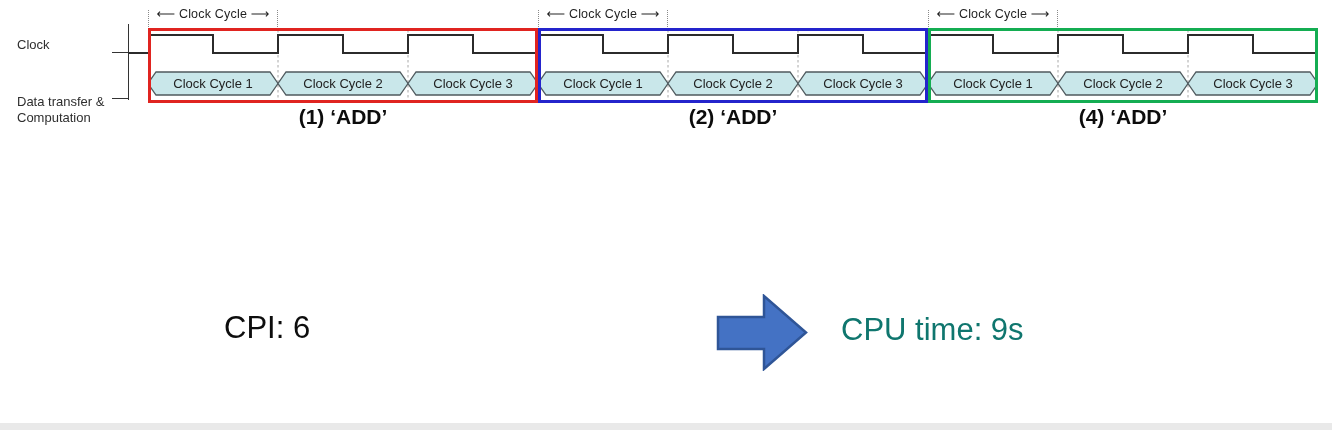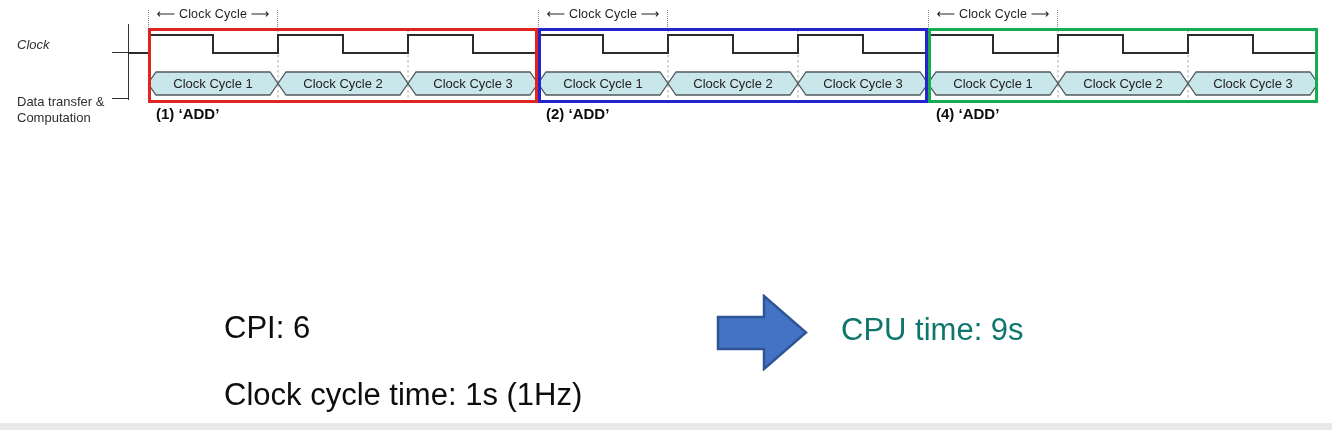--- a/index.html
+++ b/index.html
@@ -2,21 +2,21 @@
 <html><head>
 <meta charset="utf-8">
 <style>
   html,body{margin:0;padding:0;background:#fff;}
   .stage{
     position:relative; width:1332px; height:430px; background:#ffffff;
     font-family:"Liberation Sans", sans-serif; overflow:hidden;
   }
   
   .row-label{position:absolute; color:#2e2e2e; font-size:13px; line-height:16px;}
-  .clock-label{left:17px; top:37px;font-style:italic;}
+  .clock-label{left:17px; top:37px;}
   .data-label{left:17px; top:62px;margin-top:32px;}
   .axis-v{position:absolute; left:128px; top:24px; width:0; height:76px; border-left:1.6px solid #333;}
   .tick{position:absolute; left:112px; width:17px; height:0; border-top:1.6px solid #333;}
   .tick1{top:52px;} .tick2{top:98px;}
   .leadin{position:absolute; left:128px; top:52px; width:21px; height:0; border-top:2px solid #2b2b2b;}
 
   .group{position:absolute; top:0; width:362px; height:135px;}
   .g1{left:148px;} .g2{left:538px;} .g3{left:928px;}
   .cyc-arrow{
     position:absolute; top:6px; left:0; width:130px; text-align:center;
@@ -24,22 +24,22 @@
   }
   .cyc-arrow .arr{font-size:13px;}
   .stub{position:absolute; top:10px; height:17px; width:0; border-left:1.5px dotted #8a8a8a;}
   .stub-a{left:0;} .stub-b{left:129px;}
   .wave{position:absolute; left:0; top:28px; width:390px; height:75px;}
   .boxline{
     position:absolute; left:0; top:28px; width:390px; height:75px;
     box-sizing:border-box; border:3px solid #000; pointer-events:none;
   }
   .add-label{
-    position:absolute; top:105px; left:8px; width:390px; text-align:left;
-    font-size:15px; font-weight:bold; color:#0c0c0c;
+    position:absolute; top:105px; left:0; width:390px; text-align:center;
+    font-size:21px; font-weight:bold; color:#0c0c0c;
   }
   
   .sline{position:absolute; left:224px; font-size:31px; color:#0d0d0d; white-space:nowrap;}
   .sline0{top:243px;} .sline1{top:310px;} .sline2{top:377px;}
   .result-line{position:absolute; left:841px; top:312px; font-size:31px; color:#0f766e; white-space:nowrap;}
   .big-arrow{position:absolute; left:716px; top:294px; width:92px; height:77px;}
   .bottom-strip{position:absolute; left:0; top:423px; width:1332px; height:7px; background:#e9e9e9;}
 </style>
 </head>
 <body>
@@ -114,21 +114,20 @@
         <text x="65" y="60" text-anchor="middle" font-size="13" fill="#222">Clock Cycle 1</text>
         <text x="195" y="60" text-anchor="middle" font-size="13" fill="#222">Clock Cycle 2</text>
         <text x="325" y="60" text-anchor="middle" font-size="13" fill="#222">Clock Cycle 3</text>
       </g>
     </svg>
     <div class="boxline" style="border-color: rgb(20, 173, 82);"></div>
     <div class="add-label">(4) ‘ADD’</div>
   </div>
 
   <div class="sline sline1">CPI: 6</div>
-  <div class="sline sline2">Clock cycle time: 1s (1Hz)</div>
 
   <svg class="big-arrow" viewBox="0 0 92 77">
     <polygon points="2,23 48,23 48,2 90,38.5 48,75 48,55 2,55" fill="#4472c4" stroke="#2f5597" stroke-width="2.5" stroke-linejoin="miter"></polygon>
   </svg>
 
   <div class="result-line">CPU time: 9s</div>
 
   <div class="bottom-strip"></div>
 </div>
 

